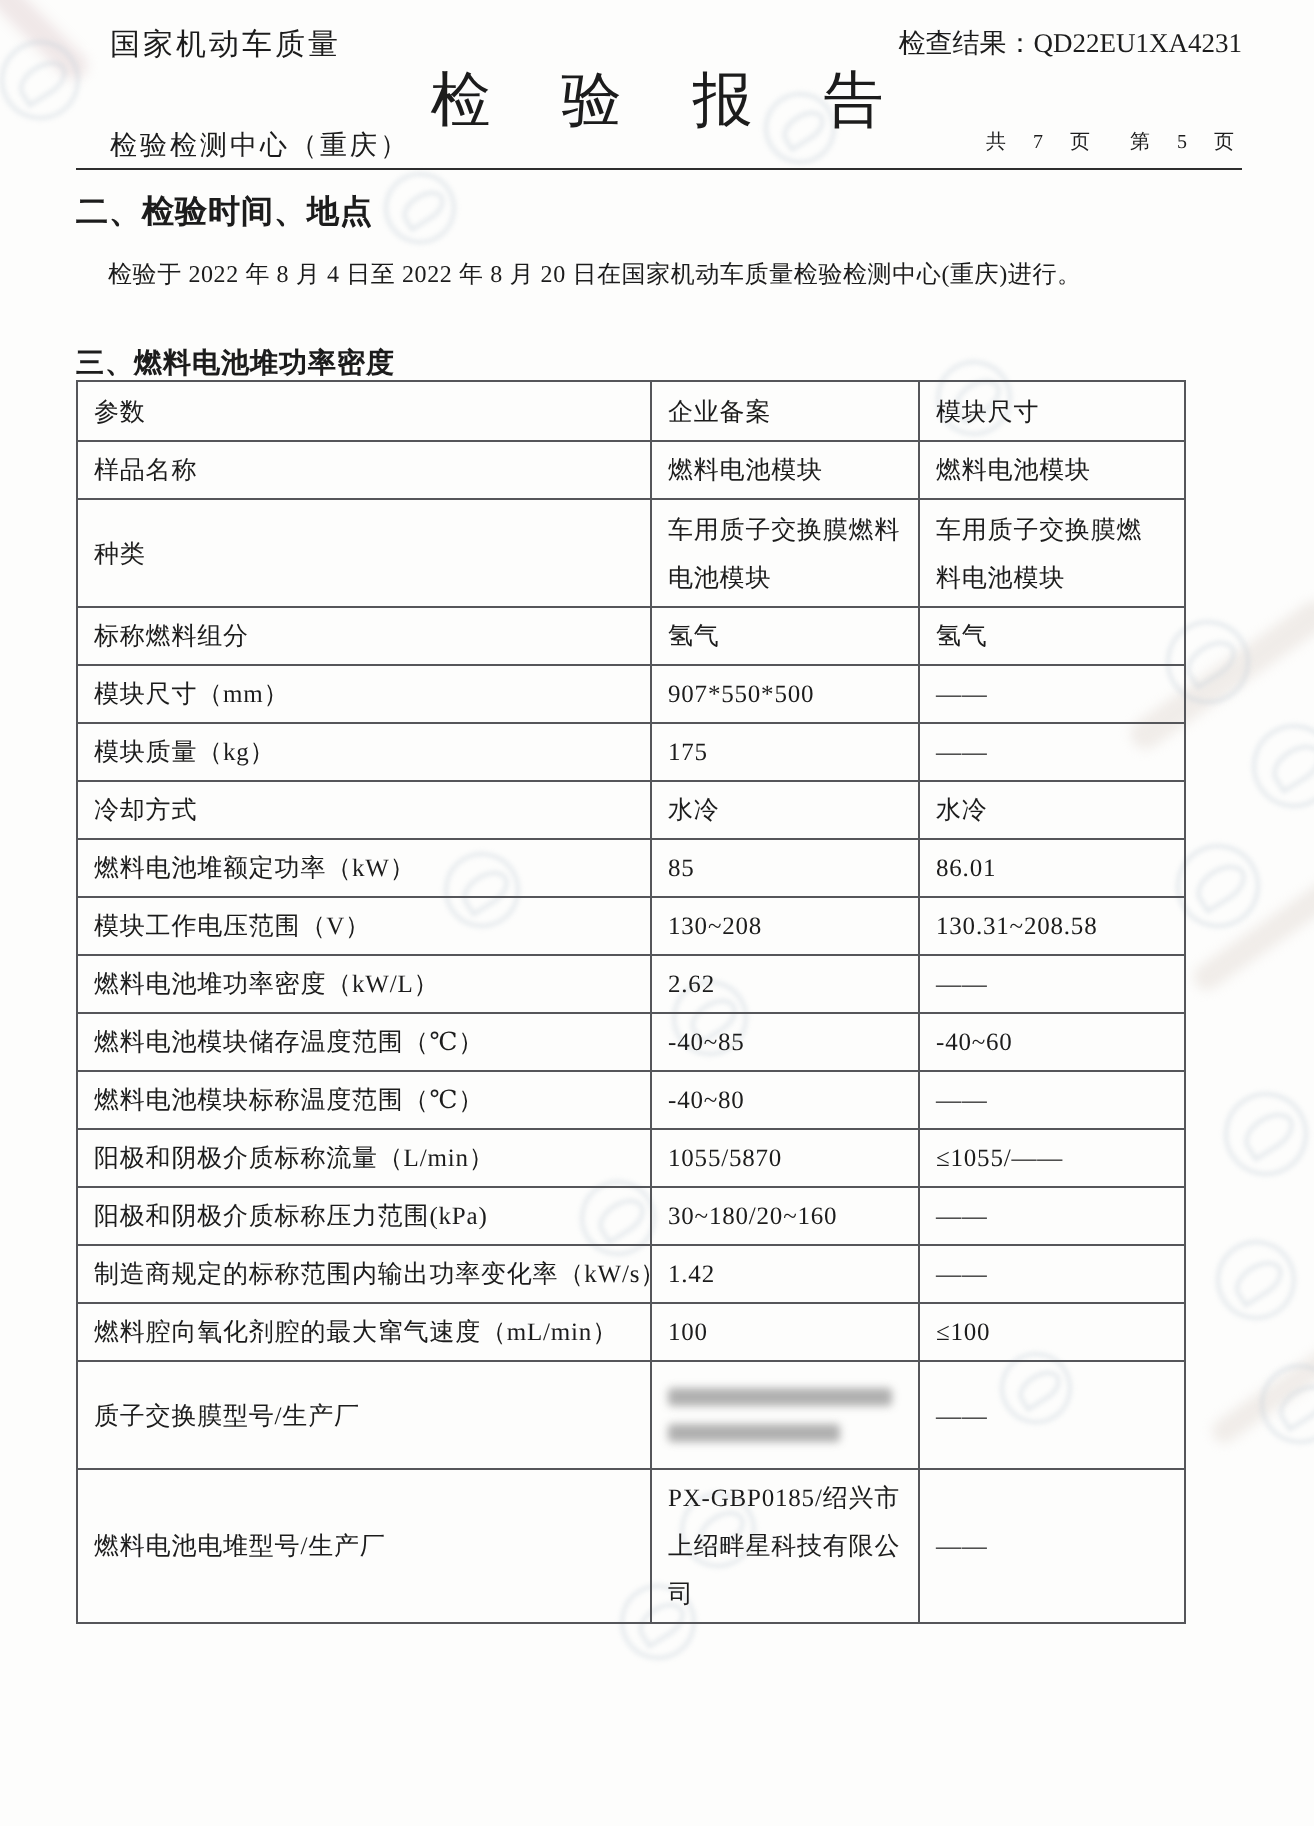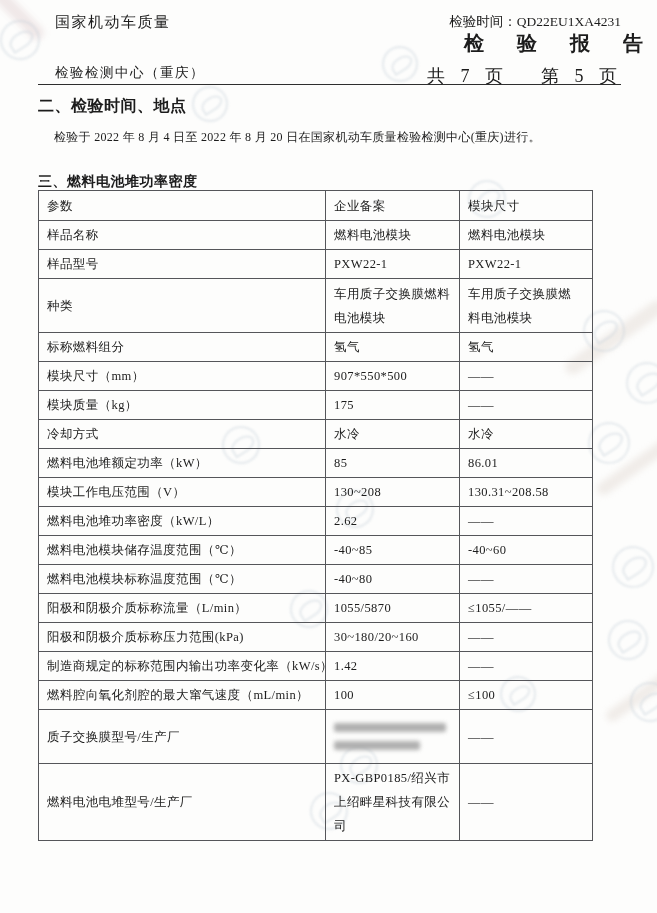--- a/index.html
+++ b/index.html
@@ -26,25 +26,25 @@
   }
   .streak{
     position:absolute;background:#d9cec6;opacity:.35;filter:blur(3px);
     border-radius:8px;
   }
   .streak.pink{background:#d8c2c4;}
   
   .org1{position:absolute;left:55px;top:13px;font-size:15px;letter-spacing:1.5px;}
   .org2{position:absolute;left:55px;top:64px;font-size:13.5px;letter-spacing:1.5px;}
   .title{
-    position:absolute;left:0;right:0;top:30px;text-align:right;
-    font-size:20px;font-weight:bold;letter-spacing:14px;text-indent:14px;
+    position:absolute;left:0;right:0;top:30px;text-align:center;
+    font-size:30px;font-weight:normal;letter-spacing:14px;text-indent:14px;
   }
   .report-no{position:absolute;right:36px;top:13px;font-size:13.5px;}
-  .pages{position:absolute;right:38px;top:64px;font-size:18px;display:flex;gap:36px;}
+  .pages{position:absolute;right:38px;top:64px;font-size:10px;display:flex;gap:18px;}
   .pages span{word-spacing:7px;letter-spacing:2px;}
   .rule{position:absolute;left:38px;right:36px;top:84px;border-top:1.6px solid #2e2e2e;}
   
   .h2{position:absolute;left:38px;top:96px;font-size:16px;font-weight:bold;letter-spacing:.5px;}
   .para{
     position:absolute;left:30px;top:128px;width:560px;font-size:12px;
     text-indent:2em;line-height:1.6;letter-spacing:.3px;
   }
   .h3{position:absolute;left:38px;top:173px;font-size:14px;font-weight:bold;letter-spacing:.5px;}
   
@@ -94,21 +94,21 @@
   <div class="wm" style="left:290px;top:590px;width:34px;height:34px;"></div>
   <div class="wm" style="left:608px;top:620px;width:36px;height:36px;"></div>
   <div class="wm" style="left:500px;top:676px;width:32px;height:32px;"></div>
   <div class="wm" style="left:630px;top:682px;width:36px;height:36px;"></div>
   <div class="wm" style="left:340px;top:746px;width:34px;height:34px;"></div>
   <div class="wm" style="left:310px;top:792px;width:34px;height:34px;"></div>
 </div>
 
 <div class="org1">国家机动车质量</div>
 <div class="title">检 验 报 告</div>
-<div class="report-no">检验时间：QD22EU1XA4231</div>
+<div class="report-no">检查结果：QD22EU1XA4231</div>
 <div class="org2">检验检测中心（重庆）</div>
 <div class="pages">
   <span>共 7 页</span>
   <span>第 5 页</span>
 </div>
 <div class="rule"></div>
 
 <div class="h2">二、检验时间、地点</div>
 <div class="para">检验于 2022 年 8 月 4 日至 2022 年 8 月 20 日在国家机动车质量检验检测中心(重庆)进行。</div>
 
@@ -126,25 +126,20 @@
       <th>企业备案</th>
       <th>模块尺寸</th>
     </tr>
   </thead>
   <tbody>
       <tr class="single">
         <td class="nw">样品名称</td>
         <td>燃料电池模块</td>
         <td>燃料电池模块</td>
       </tr>
-      <tr class="single">
-        <td class="nw">样品型号</td>
-        <td>PXW22-1</td>
-        <td>PXW22-1</td>
-      </tr>
       <tr class="tall">
         <td>种类</td>
         <td>车用质子交换膜燃料电池模块</td>
         <td>车用质子交换膜燃料电池模块</td>
       </tr>
       <tr class="single">
         <td class="nw">标称燃料组分</td>
         <td>氢气</td>
         <td>氢气</td>
       </tr>

